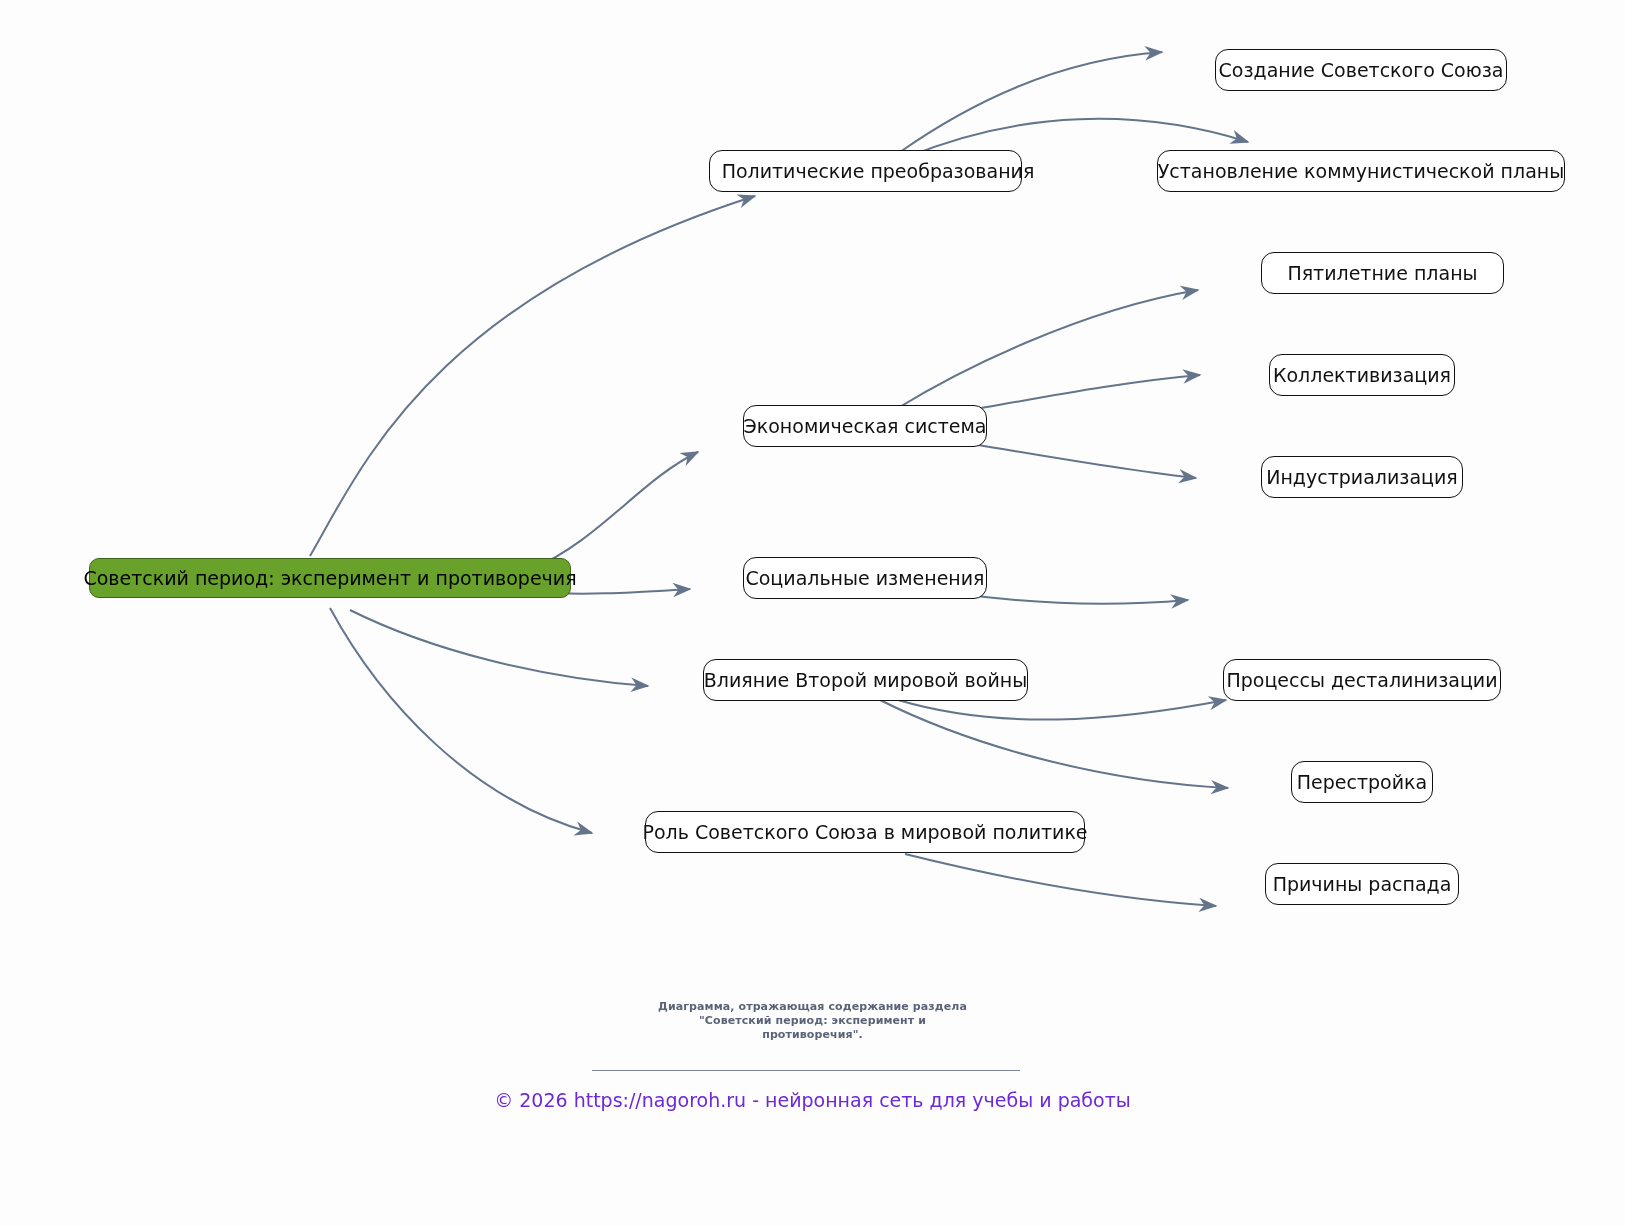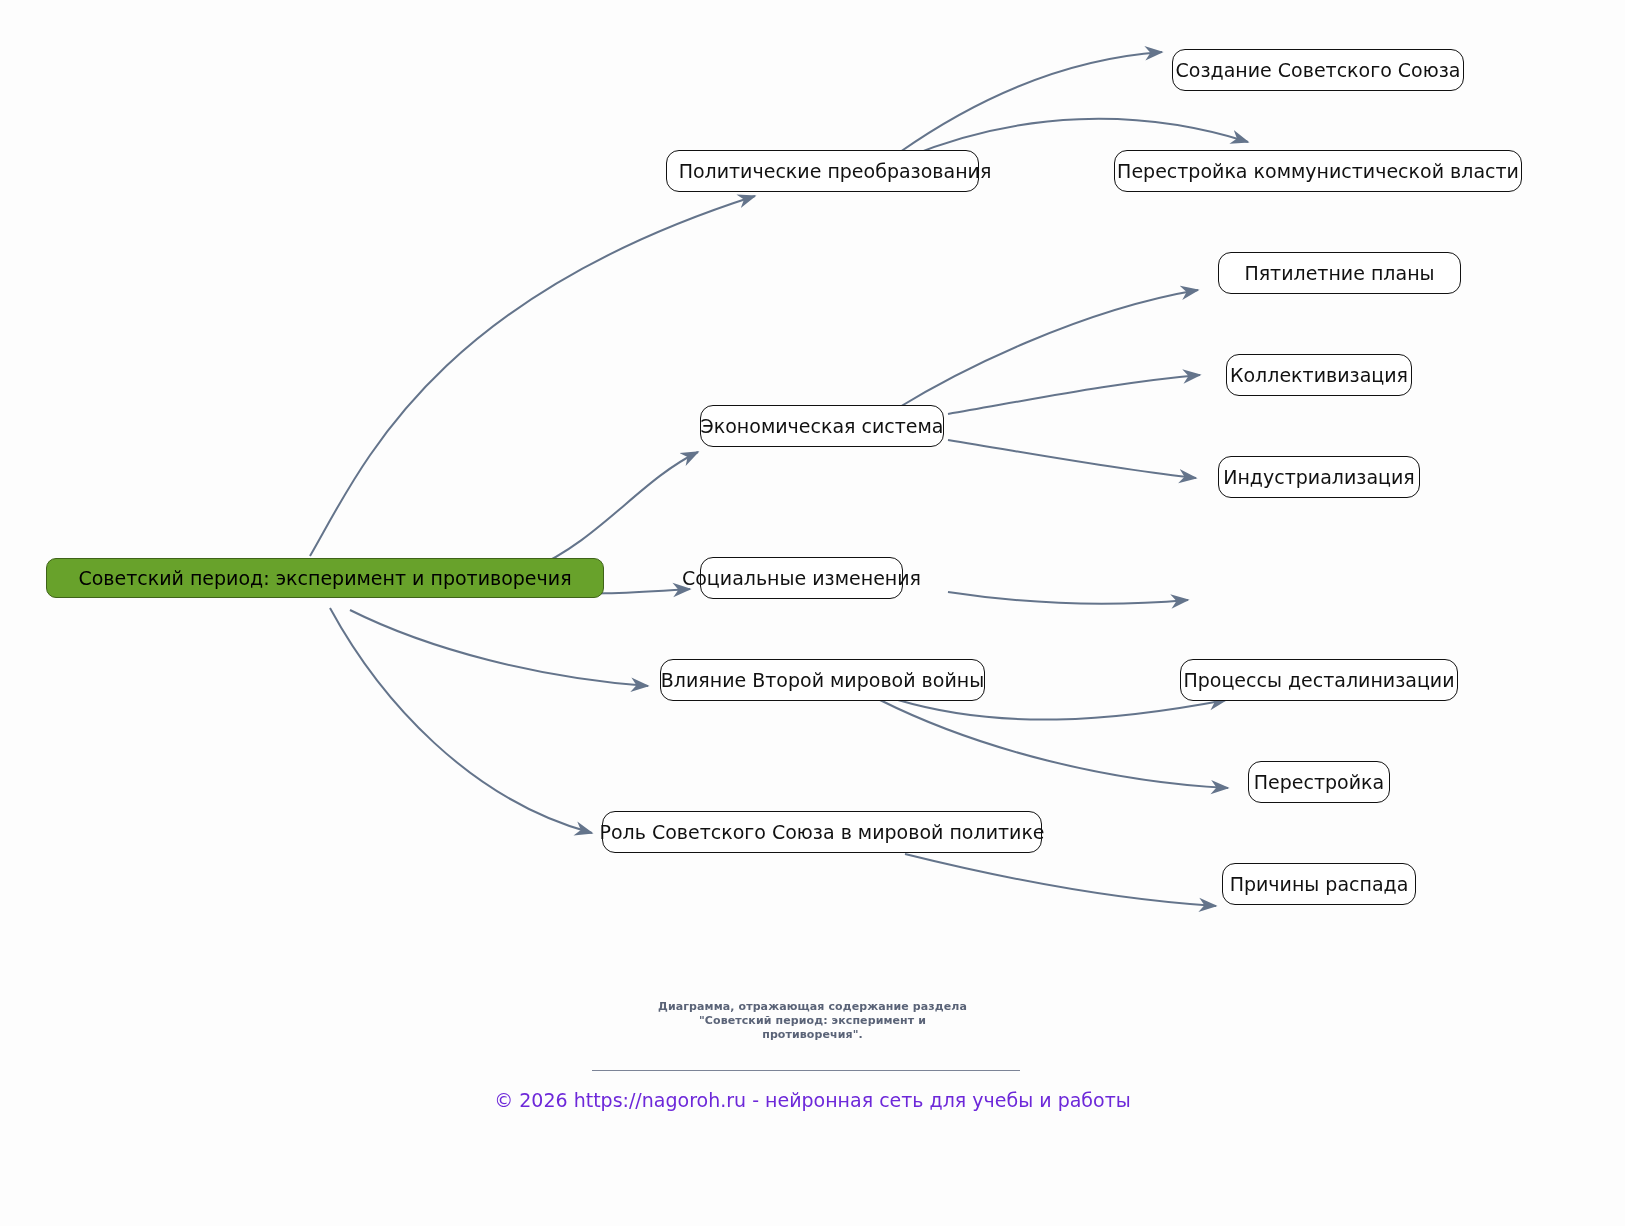--- a/index.html
+++ b/index.html
@@ -35,20 +35,21 @@
     justify-content: center;
     background: #ffffff;
     border: 1.6px solid #111111;
     border-radius: 13px;
     color: #111111;
     font-size: 19px;
     line-height: 1;
     white-space: nowrap;
     padding: 0 16px;
     height: 42px;
+    margin-left: 43px;
   }
   .node.root {
     background: #68a22b;
     border: 1.6px solid #3f6319;
     border-radius: 10px;
     color: #000000;
     font-size: 19px;
     height: 40px;
   }
   .caption {
@@ -106,50 +107,50 @@
 
       <path d="M948,592 C1040,606 1120,606 1188,600"></path>
 
       <path d="M898,700 C1000,730 1110,722 1226,700"></path>
       <path d="M880,700 C980,750 1110,782 1228,788"></path>
 
       <path d="M905,854 C1010,880 1120,900 1216,906"></path>
     </g>
   </svg>
 
-  <div class="node root" style="left:46px; top:558px; width:558px;">
+  <div class="node root" style="left:46px; top:558px; width:482px;">
     <span>Советский период: эксперимент и противоречия</span>
   </div>
 
   <div class="node" style="left:666px; top:150px; width:313px;padding-left:41px;">
     <span>Политические преобразования</span>
   </div>
 
   <div class="node" style="left:700px; top:405px; width:244px;text-align:right;">
     <span>Экономическая система</span>
   </div>
 
-  <div class="node" style="left:700px; top:557px; width:203px;">
+  <div class="node" style="left:700px; top:557px; width:244px;">
     <span>Социальные изменения</span>
   </div>
 
   <div class="node" style="left:660px; top:659px; width:325px;">
     <span>Влияние Второй мировой войны</span>
   </div>
 
   <div class="node" style="left:602px; top:811px; width:440px;">
     <span>Роль Советского Союза в мировой политике</span>
   </div>
 
   <div class="node" style="left:1172px; top:49px; width:292px;">
     <span>Создание Советского Союза</span>
   </div>
 
   <div class="node" style="left:1114px; top:150px; width:408px;">
-    <span>Перестройка коммунистической власти</span>
+    <span>Установление коммунистической планы</span>
   </div>
 
   <div class="node" style="left:1218px; top:252px; width:243px;">
     <span>Пятилетние планы</span>
   </div>
 
   <div class="node" style="left:1226px; top:354px; width:186px;">
     <span>Коллективизация</span>
   </div>
 

